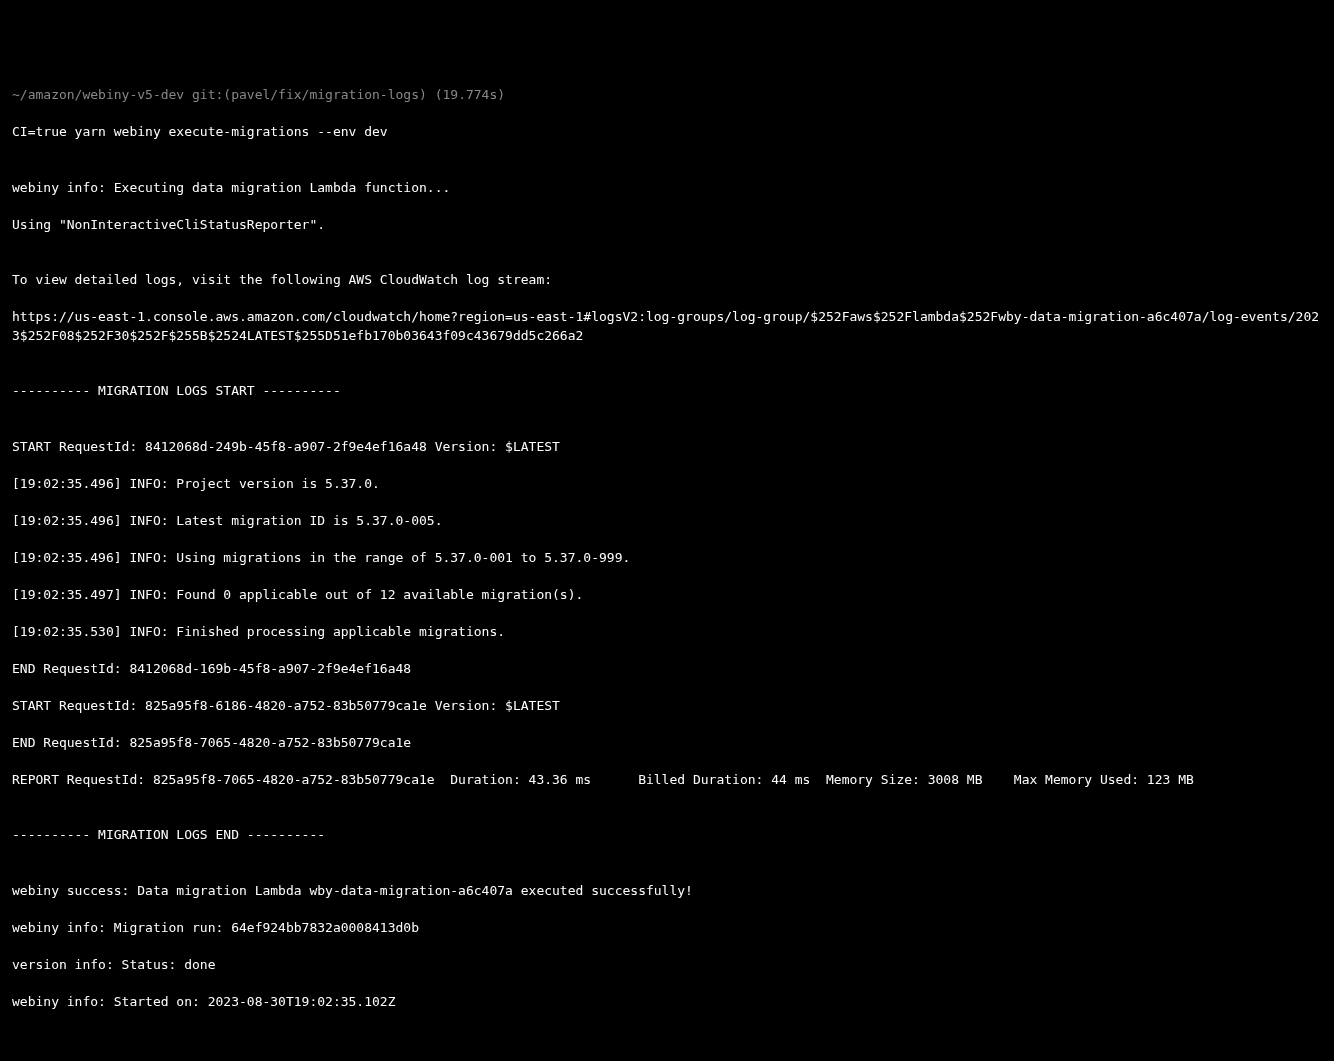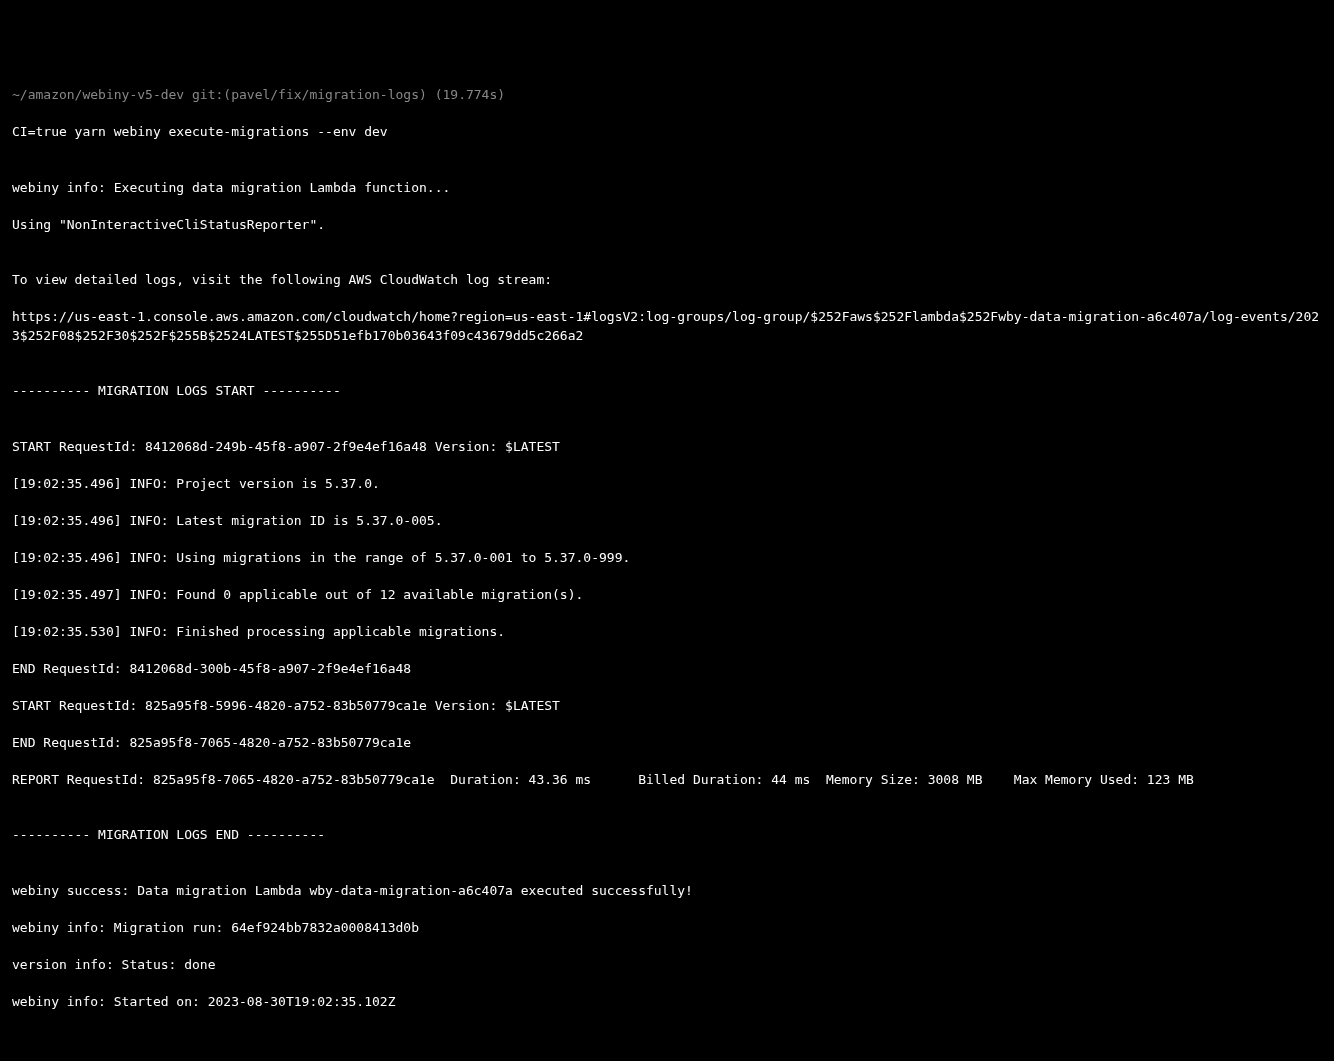--- a/index.html
+++ b/index.html
@@ -44,22 +44,22 @@
 <span class="terminal-line">Using "NonInteractiveCliStatusReporter".</span>
 <div class="blank"></div><span class="terminal-line">To view detailed logs, visit the following AWS CloudWatch log stream:</span>
 <span class="terminal-line">https://us-east-1.console.aws.amazon.com/cloudwatch/home?region=us-east-1#logsV2:log-groups/log-group/$252Faws$252Flambda$252Fwby-data-migration-a6c407a/log-events/2023$252F08$252F30$252F$255B$2524LATEST$255D51efb170b03643f09c43679dd5c266a2</span>
 <div class="blank"></div><span class="terminal-line">---------- MIGRATION LOGS START ----------</span>
 <div class="blank"></div><span class="terminal-line">START RequestId: 8412068d-249b-45f8-a907-2f9e4ef16a48 Version: $LATEST</span>
 <span class="terminal-line">[19:02:35.496] INFO: Project version is 5.37.0.</span>
 <span class="terminal-line">[19:02:35.496] INFO: Latest migration ID is 5.37.0-005.</span>
 <span class="terminal-line">[19:02:35.496] INFO: Using migrations in the range of 5.37.0-001 to 5.37.0-999.</span>
 <span class="terminal-line">[19:02:35.497] INFO: Found 0 applicable out of 12 available migration(s).</span>
 <span class="terminal-line">[19:02:35.530] INFO: Finished processing applicable migrations.</span>
-<span class="terminal-line">END RequestId: 8412068d-300b-45f8-a907-2f9e4ef16a48</span>
-<span class="terminal-line">START RequestId: 825a95f8-5996-4820-a752-83b50779ca1e Version: $LATEST</span>
+<span class="terminal-line">END RequestId: 8412068d-169b-45f8-a907-2f9e4ef16a48</span>
+<span class="terminal-line">START RequestId: 825a95f8-6186-4820-a752-83b50779ca1e Version: $LATEST</span>
 <span class="terminal-line">END RequestId: 825a95f8-7065-4820-a752-83b50779ca1e</span>
 <span class="terminal-line">REPORT RequestId: 825a95f8-7065-4820-a752-83b50779ca1e  Duration: 43.36 ms      Billed Duration: 44 ms  Memory Size: 3008 MB    Max Memory Used: 123 MB</span>
 <div class="blank"></div><span class="terminal-line">---------- MIGRATION LOGS END ----------</span>
 <div class="blank"></div><span class="terminal-line">webiny success: Data migration Lambda wby-data-migration-a6c407a executed successfully!</span>
 <span class="terminal-line">webiny info: Migration run: 64ef924bb7832a0008413d0b</span>
 <span class="terminal-line">version info: Status: done</span>
 <span class="terminal-line">webiny info: Started on: 2023-08-30T19:02:35.102Z</span>
 
 
 

